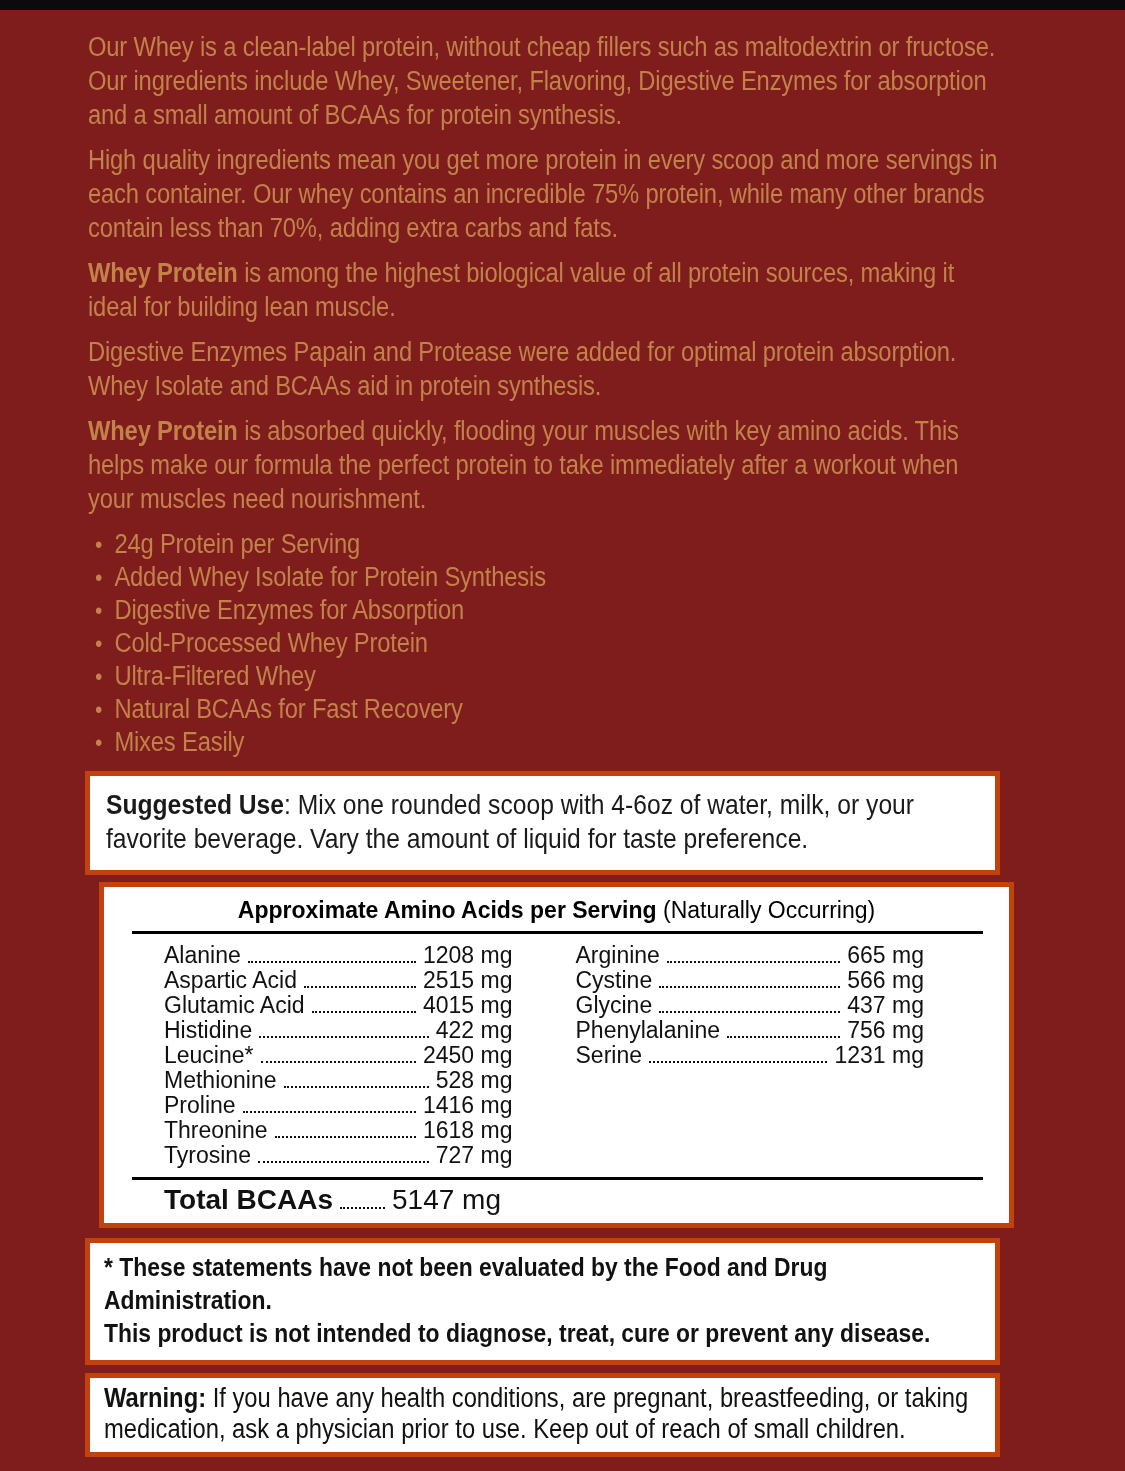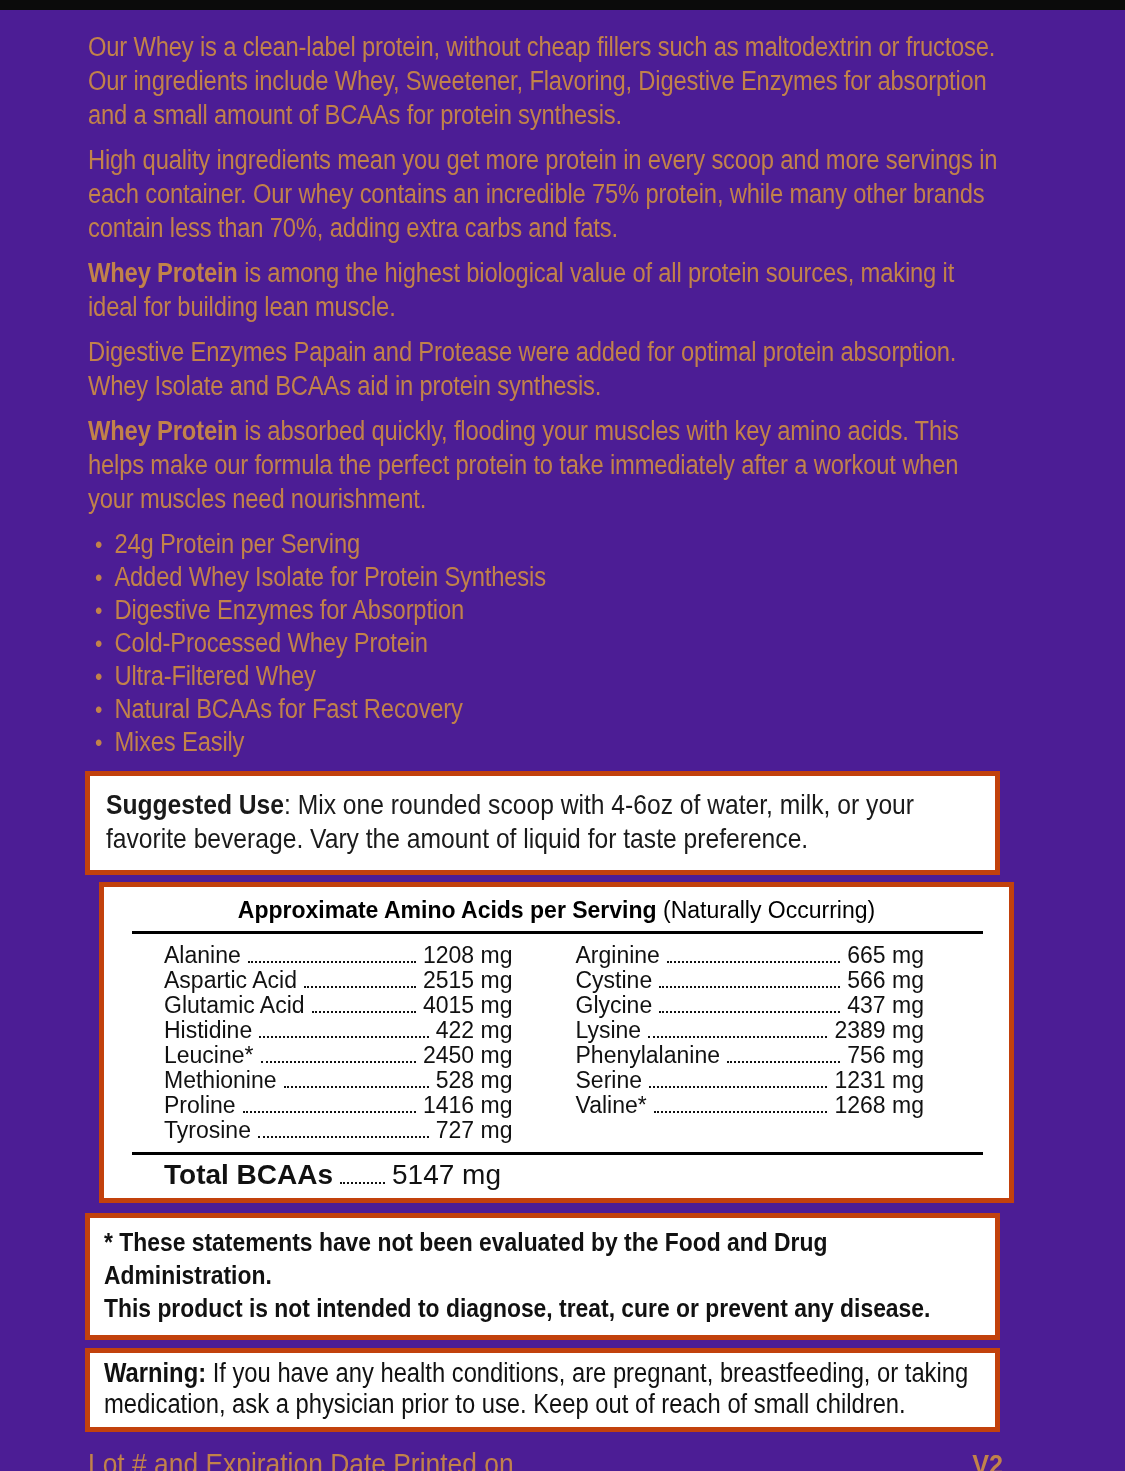--- a/index.html
+++ b/index.html
@@ -1,19 +1,19 @@
 <!DOCTYPE html>
 <html><head>
 <meta charset="utf-8">
 <style>
   html,body { margin:0; padding:0; }
   body { font-family:"Liberation Sans", sans-serif; }
   .page {
     position:relative; width:1125px; height:1471px;
-    background:#4c1d95; overflow:hidden;
+    background:#7f1d1d; overflow:hidden;
   }
   .top-strip { position:absolute; top:0; left:0; width:100%; height:10px; background:#0b0b0b; }
   .content { position:absolute; top:10px; left:88px; width:915px; padding-top:20px; }
 
   
   .cx { transform:scaleX(0.88); transform-origin:0 0; }
 
   .copy { width:1040px; color:#c2824a; font-size:27px; line-height:34px; letter-spacing:-0.2px; }
   .copy p { margin:0 0 11px 0; }
   .copy .lead { font-weight:bold; }
@@ -119,20 +119,25 @@
               <span class="nm">Methionine</span>
               <span class="leader"></span>
               <span class="val">528 mg</span>
             </div>
           <div class="arow">
               <span class="nm">Proline</span>
               <span class="leader"></span>
               <span class="val">1416 mg</span>
             </div>
           <div class="arow">
+              <span class="nm">Threonine</span>
+              <span class="leader"></span>
+              <span class="val">1618 mg</span>
+            </div>
+          <div class="arow">
               <span class="nm">Tyrosine</span>
               <span class="leader"></span>
               <span class="val">727 mg</span>
             </div>
         </div>
         <div class="col">
           <div class="arow">
               <span class="nm">Arginine</span>
               <span class="leader"></span>
               <span class="val">665 mg</span>
@@ -141,38 +146,28 @@
               <span class="nm">Cystine</span>
               <span class="leader"></span>
               <span class="val">566 mg</span>
             </div>
           <div class="arow">
               <span class="nm">Glycine</span>
               <span class="leader"></span>
               <span class="val">437 mg</span>
             </div>
           <div class="arow">
-              <span class="nm">Lysine</span>
-              <span class="leader"></span>
-              <span class="val">2389 mg</span>
-            </div>
-          <div class="arow">
               <span class="nm">Phenylalanine</span>
               <span class="leader"></span>
               <span class="val">756 mg</span>
             </div>
           <div class="arow">
               <span class="nm">Serine</span>
               <span class="leader"></span>
               <span class="val">1231 mg</span>
-            </div>
-          <div class="arow">
-              <span class="nm">Valine*</span>
-              <span class="leader"></span>
-              <span class="val">1268 mg</span>
             </div>
         </div>
       </div>
       <hr class="amino-rule r2">
       <div class="total-row">
           <span class="nm">Total BCAAs</span>
           <span class="leader"></span>
           <span class="val">5147 mg</span>
         </div>
     </div>

